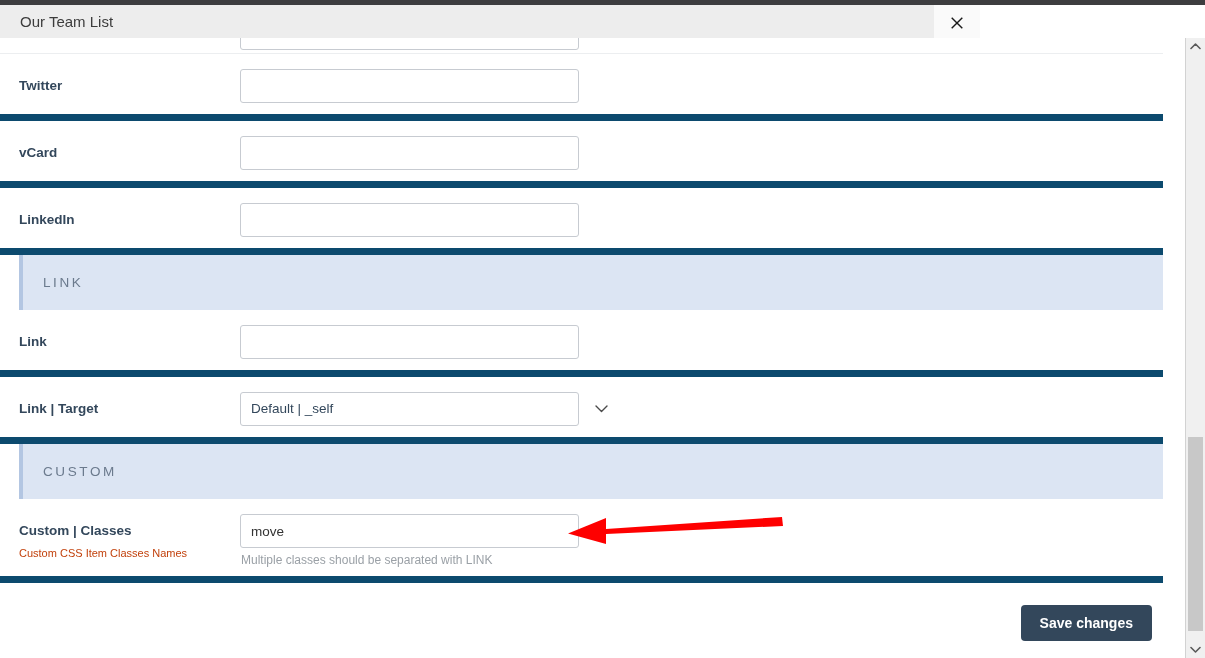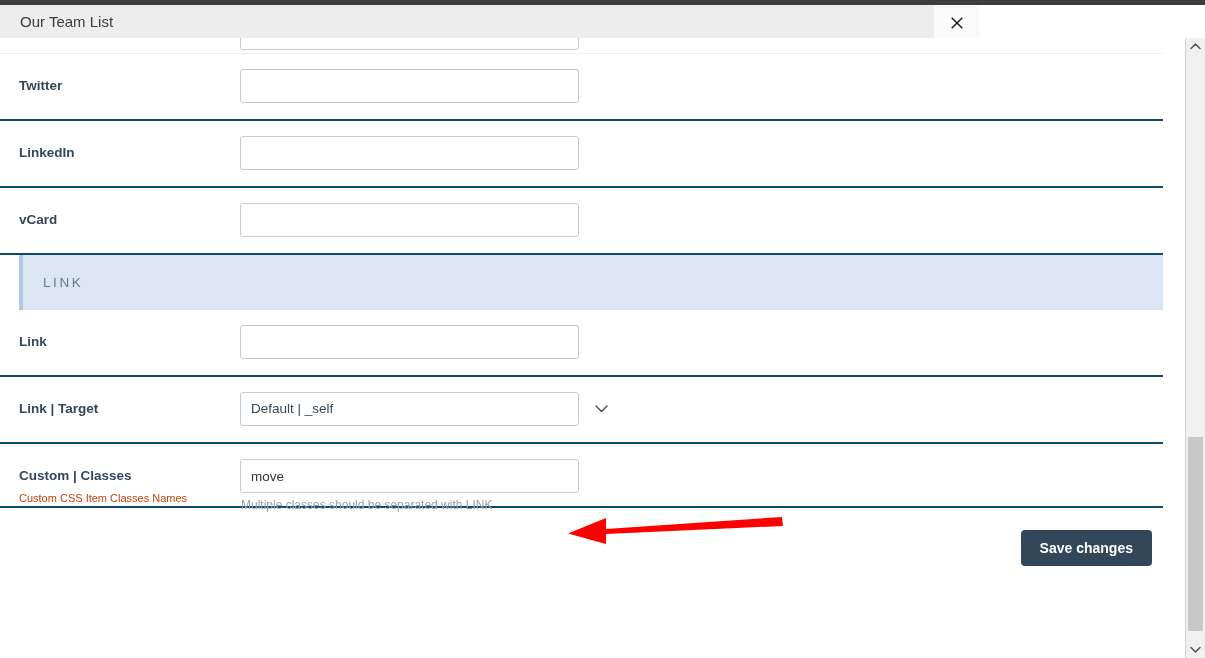--- a/index.html
+++ b/index.html
@@ -100,21 +100,21 @@
   }
   .inner {
     position: absolute;
     left: 0; top: 0;
     width: 1163px;
   }
 
   
   .row {
     position: relative;
-    border-bottom: 2px solid #0c4a6e;
+    border-bottom: 7px solid #0c4a6e;
     box-sizing: border-box;
     padding: 0 0 0 19px;
   }
   .row-top-cut { height: 15px; border-bottom: 1px solid #eceef0; }
 
   .field-row {
     height: 67px;
   }
   .label {
     position: absolute;
@@ -276,28 +276,28 @@
       </div>
 
       <div class="row field-row">
         <div class="label">Twitter</div>
         <div class="control">
           <input class="text-input" type="text" value="" style="">
         </div>
       </div>
 
       <div class="row field-row">
+        <div class="label">vCard</div>
+        <div class="control">
+          <input class="text-input" type="text" value="" style="">
+        </div>
+      </div>
+
+      <div class="row field-row">
         <div class="label">LinkedIn</div>
-        <div class="control">
-          <input class="text-input" type="text" value="" style="">
-        </div>
-      </div>
-
-      <div class="row field-row">
-        <div class="label">vCard</div>
         <div class="control">
           <input class="text-input" type="text" value="" style="">
         </div>
       </div>
 
       <div class="section">
         <div class="section-title">LINK</div>
       </div>
 
       <div class="row field-row">
@@ -312,22 +312,25 @@
         <div class="control">
           <div class="select-wrap">
             <div class="select-box">Default | _self</div>
             <svg class="select-chevron" width="13" height="10" viewBox="0 0 13 10">
               <path d="M1 2 L6.5 7.5 L12 2" fill="none" stroke="#4a4a4a" stroke-width="1.4" stroke-linecap="round" stroke-linejoin="round"></path>
             </svg>
           </div>
         </div>
       </div>
 
-
-      <div class="row field-row" style="height:64px;">
+      <div class="section">
+        <div class="section-title">CUSTOM</div>
+      </div>
+
+      <div class="row field-row" style="height:84px;">
         <div class="label">Custom | Classes</div>
         <div class="sublabel">Custom CSS Item Classes Names</div>
         <div class="control">
           <input class="text-input" type="text" value="move" style="">
         </div>
         <div class="helper">Multiple classes should be separated with LINK</div>
       </div>
 
       <div class="footer">
         <button class="save-btn">Save changes</button>

